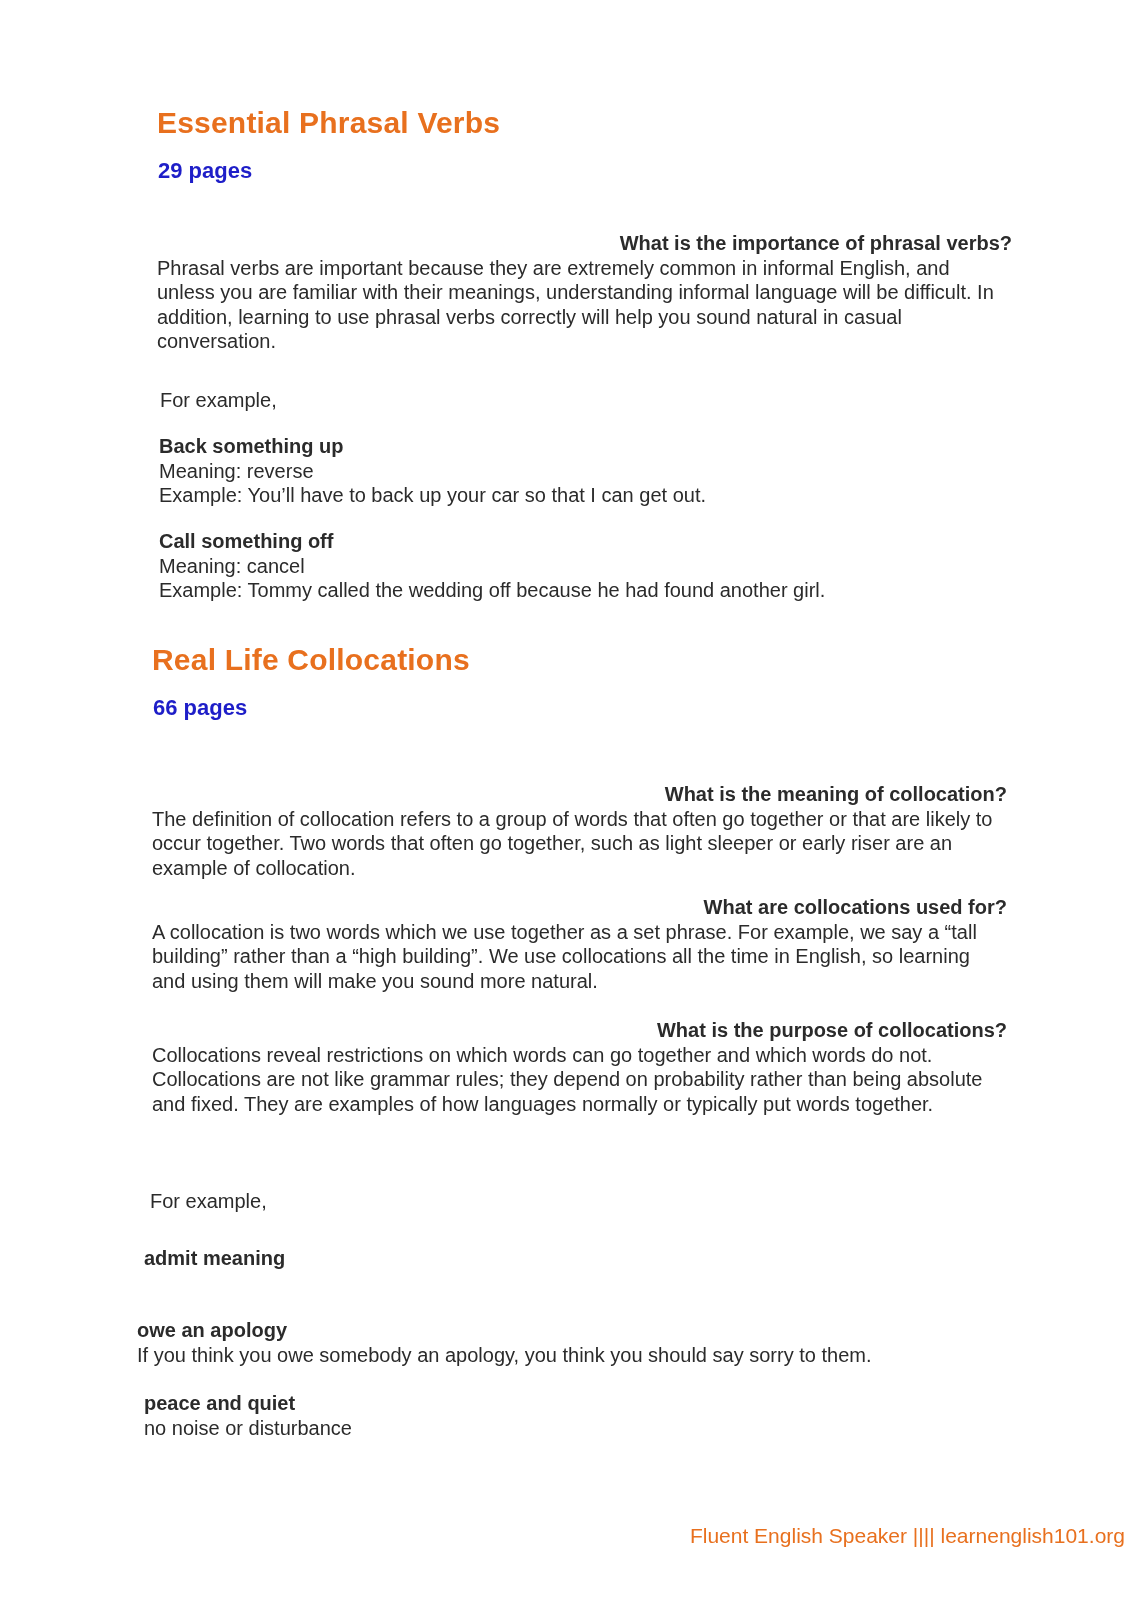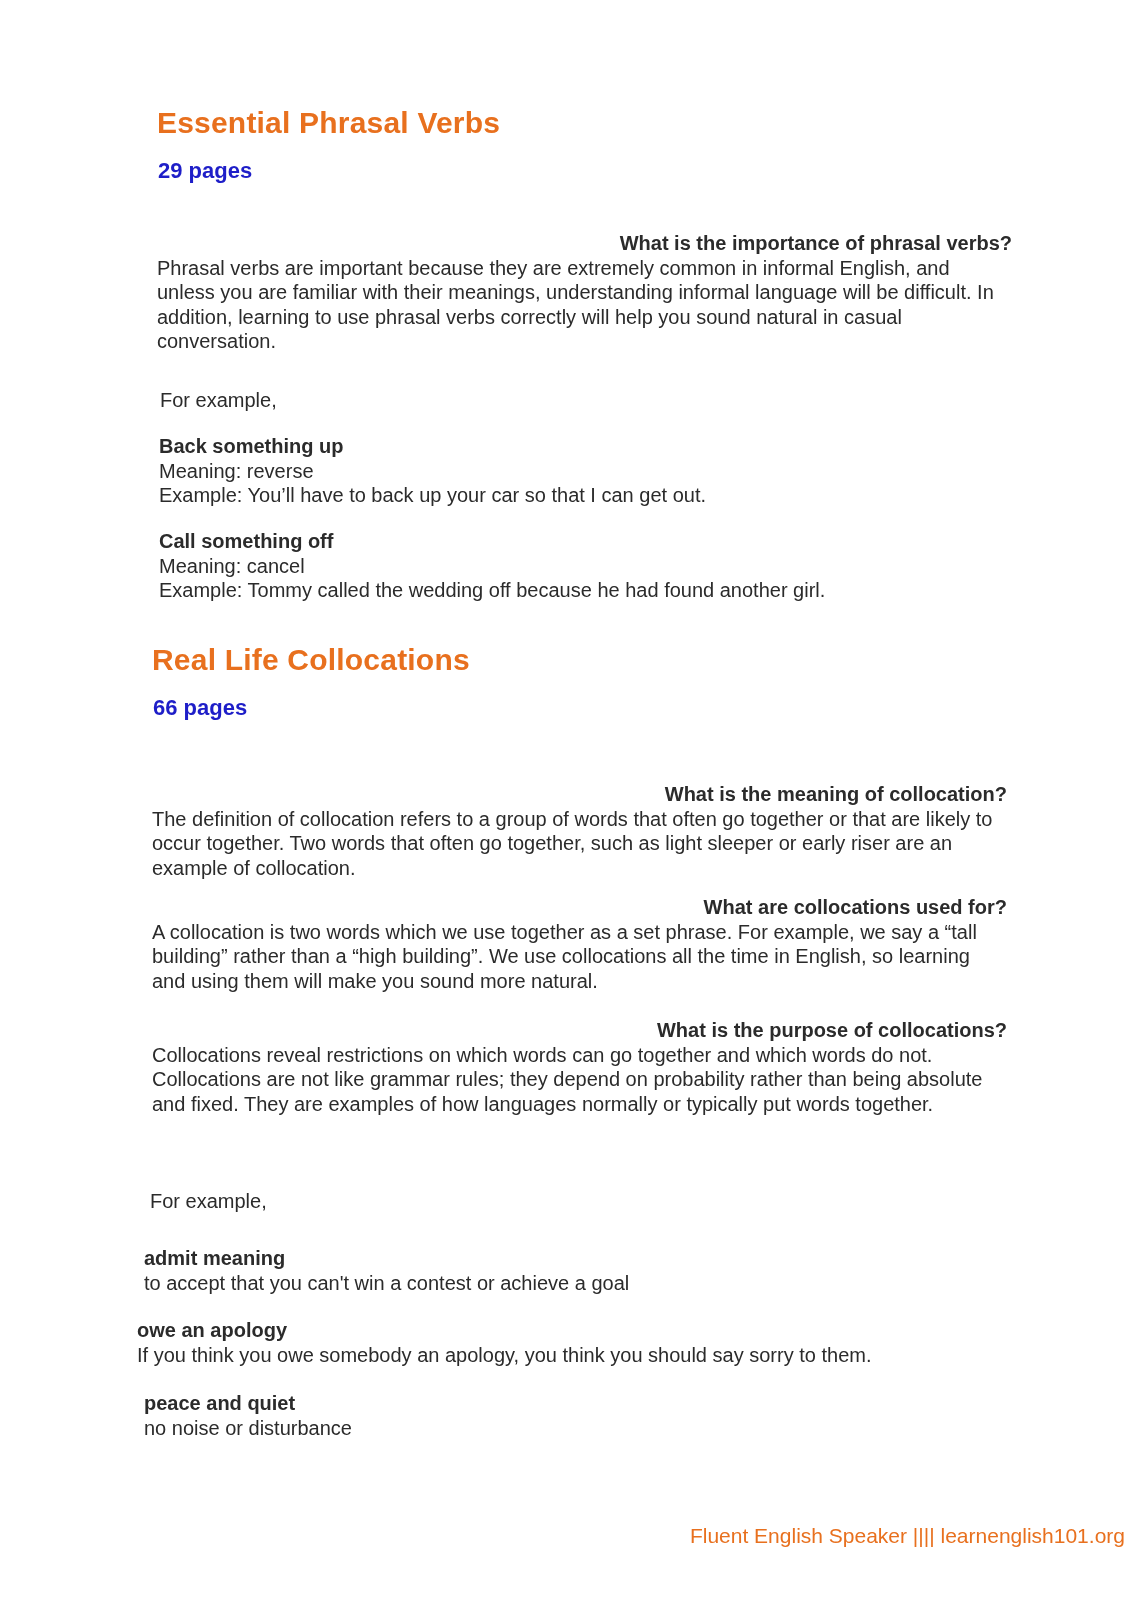--- a/index.html
+++ b/index.html
@@ -87,21 +87,20 @@
 
   <div class="abs qa body-text" style="left:152px; top:1018px;">
     <p class="question">What is the purpose of collocations?</p>
     <p class="answer">Collocations reveal restrictions on which words can go together and which words do not. Collocations are not like grammar rules; they depend on probability rather than being absolute and fixed. They are examples of how languages normally or typically put words together.</p>
   </div>
 
   <div class="abs for-example" style="left:150px; top:1189px;">For example,</div>
 
   <div class="abs entry body-text" style="left:144px; top:1246px;">
     <p class="term">admit meaning</p>
-    <p class="line">to accept that you can't win a contest or achieve a goal</p>
   </div>
 
   <div class="abs entry body-text" style="left:137px; top:1318px;">
     <p class="term">owe an apology</p>
     <p class="line">If you think you owe somebody an apology, you think you should say sorry to them.</p>
   </div>
 
   <div class="abs entry body-text" style="left:144px; top:1391px;">
     <p class="term">peace and quiet</p>
     <p class="line">no noise or disturbance</p>

